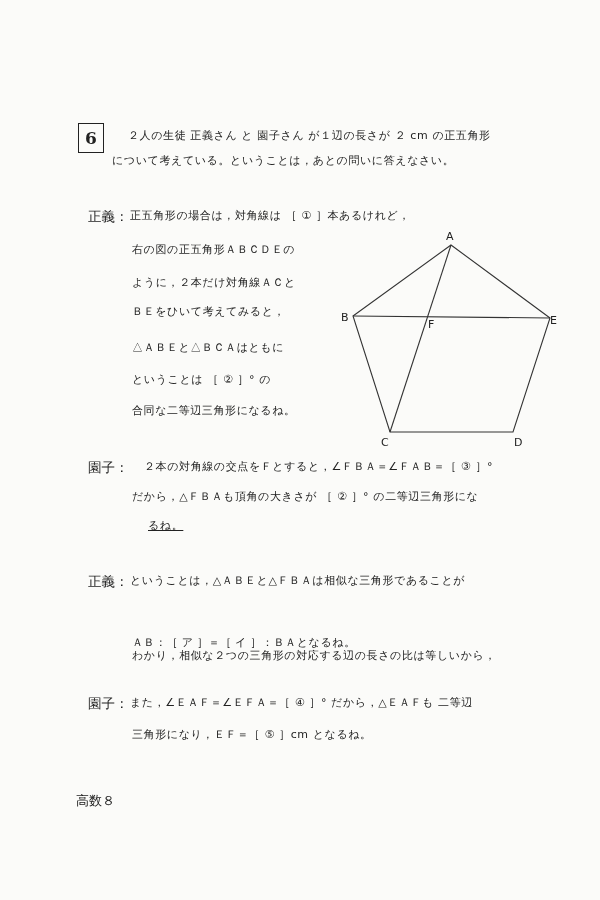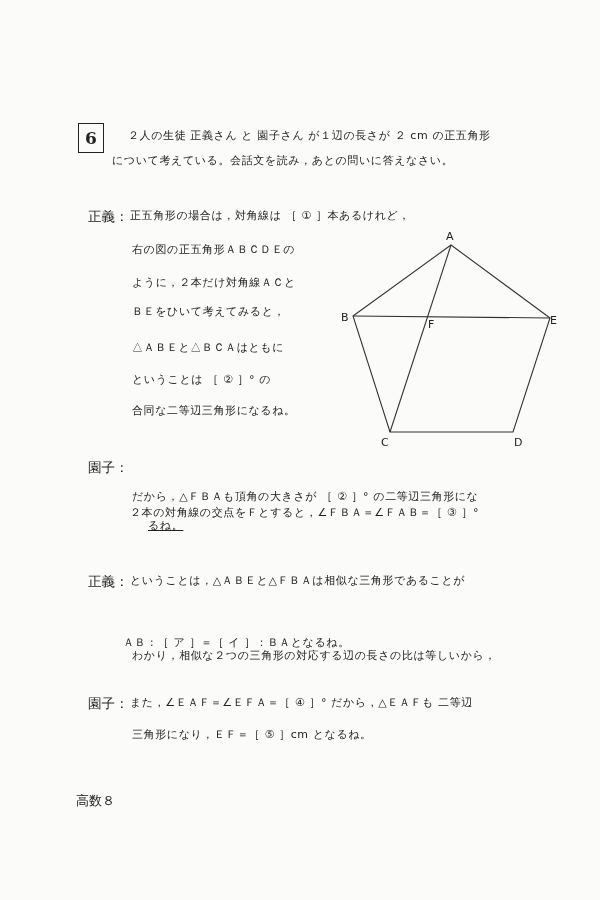--- a/index.html
+++ b/index.html
@@ -16,21 +16,21 @@
     .t { font-size: 11px; letter-spacing: 0.6px; }
     .spk { font-size: 13.5px; }
     .diag { position: absolute; left: 0; top: 0; }
     .lbl { font-size: 11px; fill: #222; font-family: "DejaVu Sans", sans-serif; }
   </style>
 </head>
 <body>
 
 <div class="qbox">6</div>
 <div class="abs t" style="left:128px; top:128px;">２人の生徒 正義さん と 園子さん が１辺の長さが ２ cm の正五角形</div>
-<div class="abs t" style="left:112px; top:153px;">について考えている。会話文を読み，あとの問いに答えなさい。</div>
+<div class="abs t" style="left:112px; top:153px;">について考えている。ということは，あとの問いに答えなさい。</div>
 
 <div class="abs spk" style="left:88px; top:208px;">正義：</div>
 <div class="abs t" style="left:130px; top:208px;">正五角形の場合は，対角線は ［ ① ］本あるけれど，</div>
 <div class="abs t" style="left:132px; top:242px;">右の図の正五角形ＡＢＣＤＥの</div>
 <div class="abs t" style="left:132px; top:275px;text-align:right;">ように，２本だけ対角線ＡＣと</div>
 <div class="abs t" style="left:132px; top:304px;">ＢＥをひいて考えてみると，</div>
 <div class="abs t" style="left:132px; top:340px;font-family:Liberation Serif, serif;">△ＡＢＥと△ＢＣＡはともに</div>
 <div class="abs t" style="left:132px; top:372px;">ということは ［ ② ］° の</div>
 <div class="abs t" style="left:132px; top:403px;">合同な二等辺三角形になるね。</div>
 
@@ -42,26 +42,26 @@
   </g>
   <text class="lbl" x="446" y="240">A</text>
   <text class="lbl" x="341" y="321">B</text>
   <text class="lbl" x="381" y="446">C</text>
   <text class="lbl" x="514" y="446">D</text>
   <text class="lbl" x="550" y="324">E</text>
   <text class="lbl" x="428" y="328">F</text>
 </svg>
 
 <div class="abs spk" style="left:88px; top:459px;">園子：</div>
-<div class="abs t" style="left:130px; top:459px;margin-top:46px;">２本の対角線の交点をＦとすると，∠ＦＢＡ＝∠ＦＡＢ＝［ ③ ］°</div>
+<div class="abs t" style="left:144px; top:459px;">２本の対角線の交点をＦとすると，∠ＦＢＡ＝∠ＦＡＢ＝［ ③ ］°</div>
 <div class="abs t" style="left:132px; top:489px;">だから，△ＦＢＡも頂角の大きさが ［ ② ］° の二等辺三角形にな</div>
 <div class="abs t" style="left:148px; top:518px;text-decoration:underline;">るね。</div>
 
 <div class="abs spk" style="left:88px; top:573px;">正義：</div>
 <div class="abs t" style="left:130px; top:573px;text-align:center;">ということは，△ＡＢＥと△ＦＢＡは相似な三角形であることが</div>
 <div class="abs t" style="left:132px; top:604px;margin-top:44px;">わかり，相似な２つの三角形の対応する辺の長さの比は等しいから，</div>
-<div class="abs t" style="left:123px; top:635px;">ＡＢ：［ ア ］＝［ イ ］：ＢＡとなるね。</div>
+<div class="abs t" style="left:132px; top:635px;font-family:Liberation Serif, serif;">ＡＢ：［ ア ］＝［ イ ］：ＢＡとなるね。</div>
 
 <div class="abs spk" style="left:88px; top:695px;">園子：</div>
 <div class="abs t" style="left:130px; top:695px;">また，∠ＥＡＦ＝∠ＥＦＡ＝［ ④ ］° だから，△ＥＡＦも 二等辺</div>
 <div class="abs t" style="left:132px; top:727px;">三角形になり，ＥＦ＝［ ⑤ ］cm となるね。</div>
 
 <div class="abs" style="left:76px; top:792px; font-size:13px;">高数８</div>
 
 </body></html>

